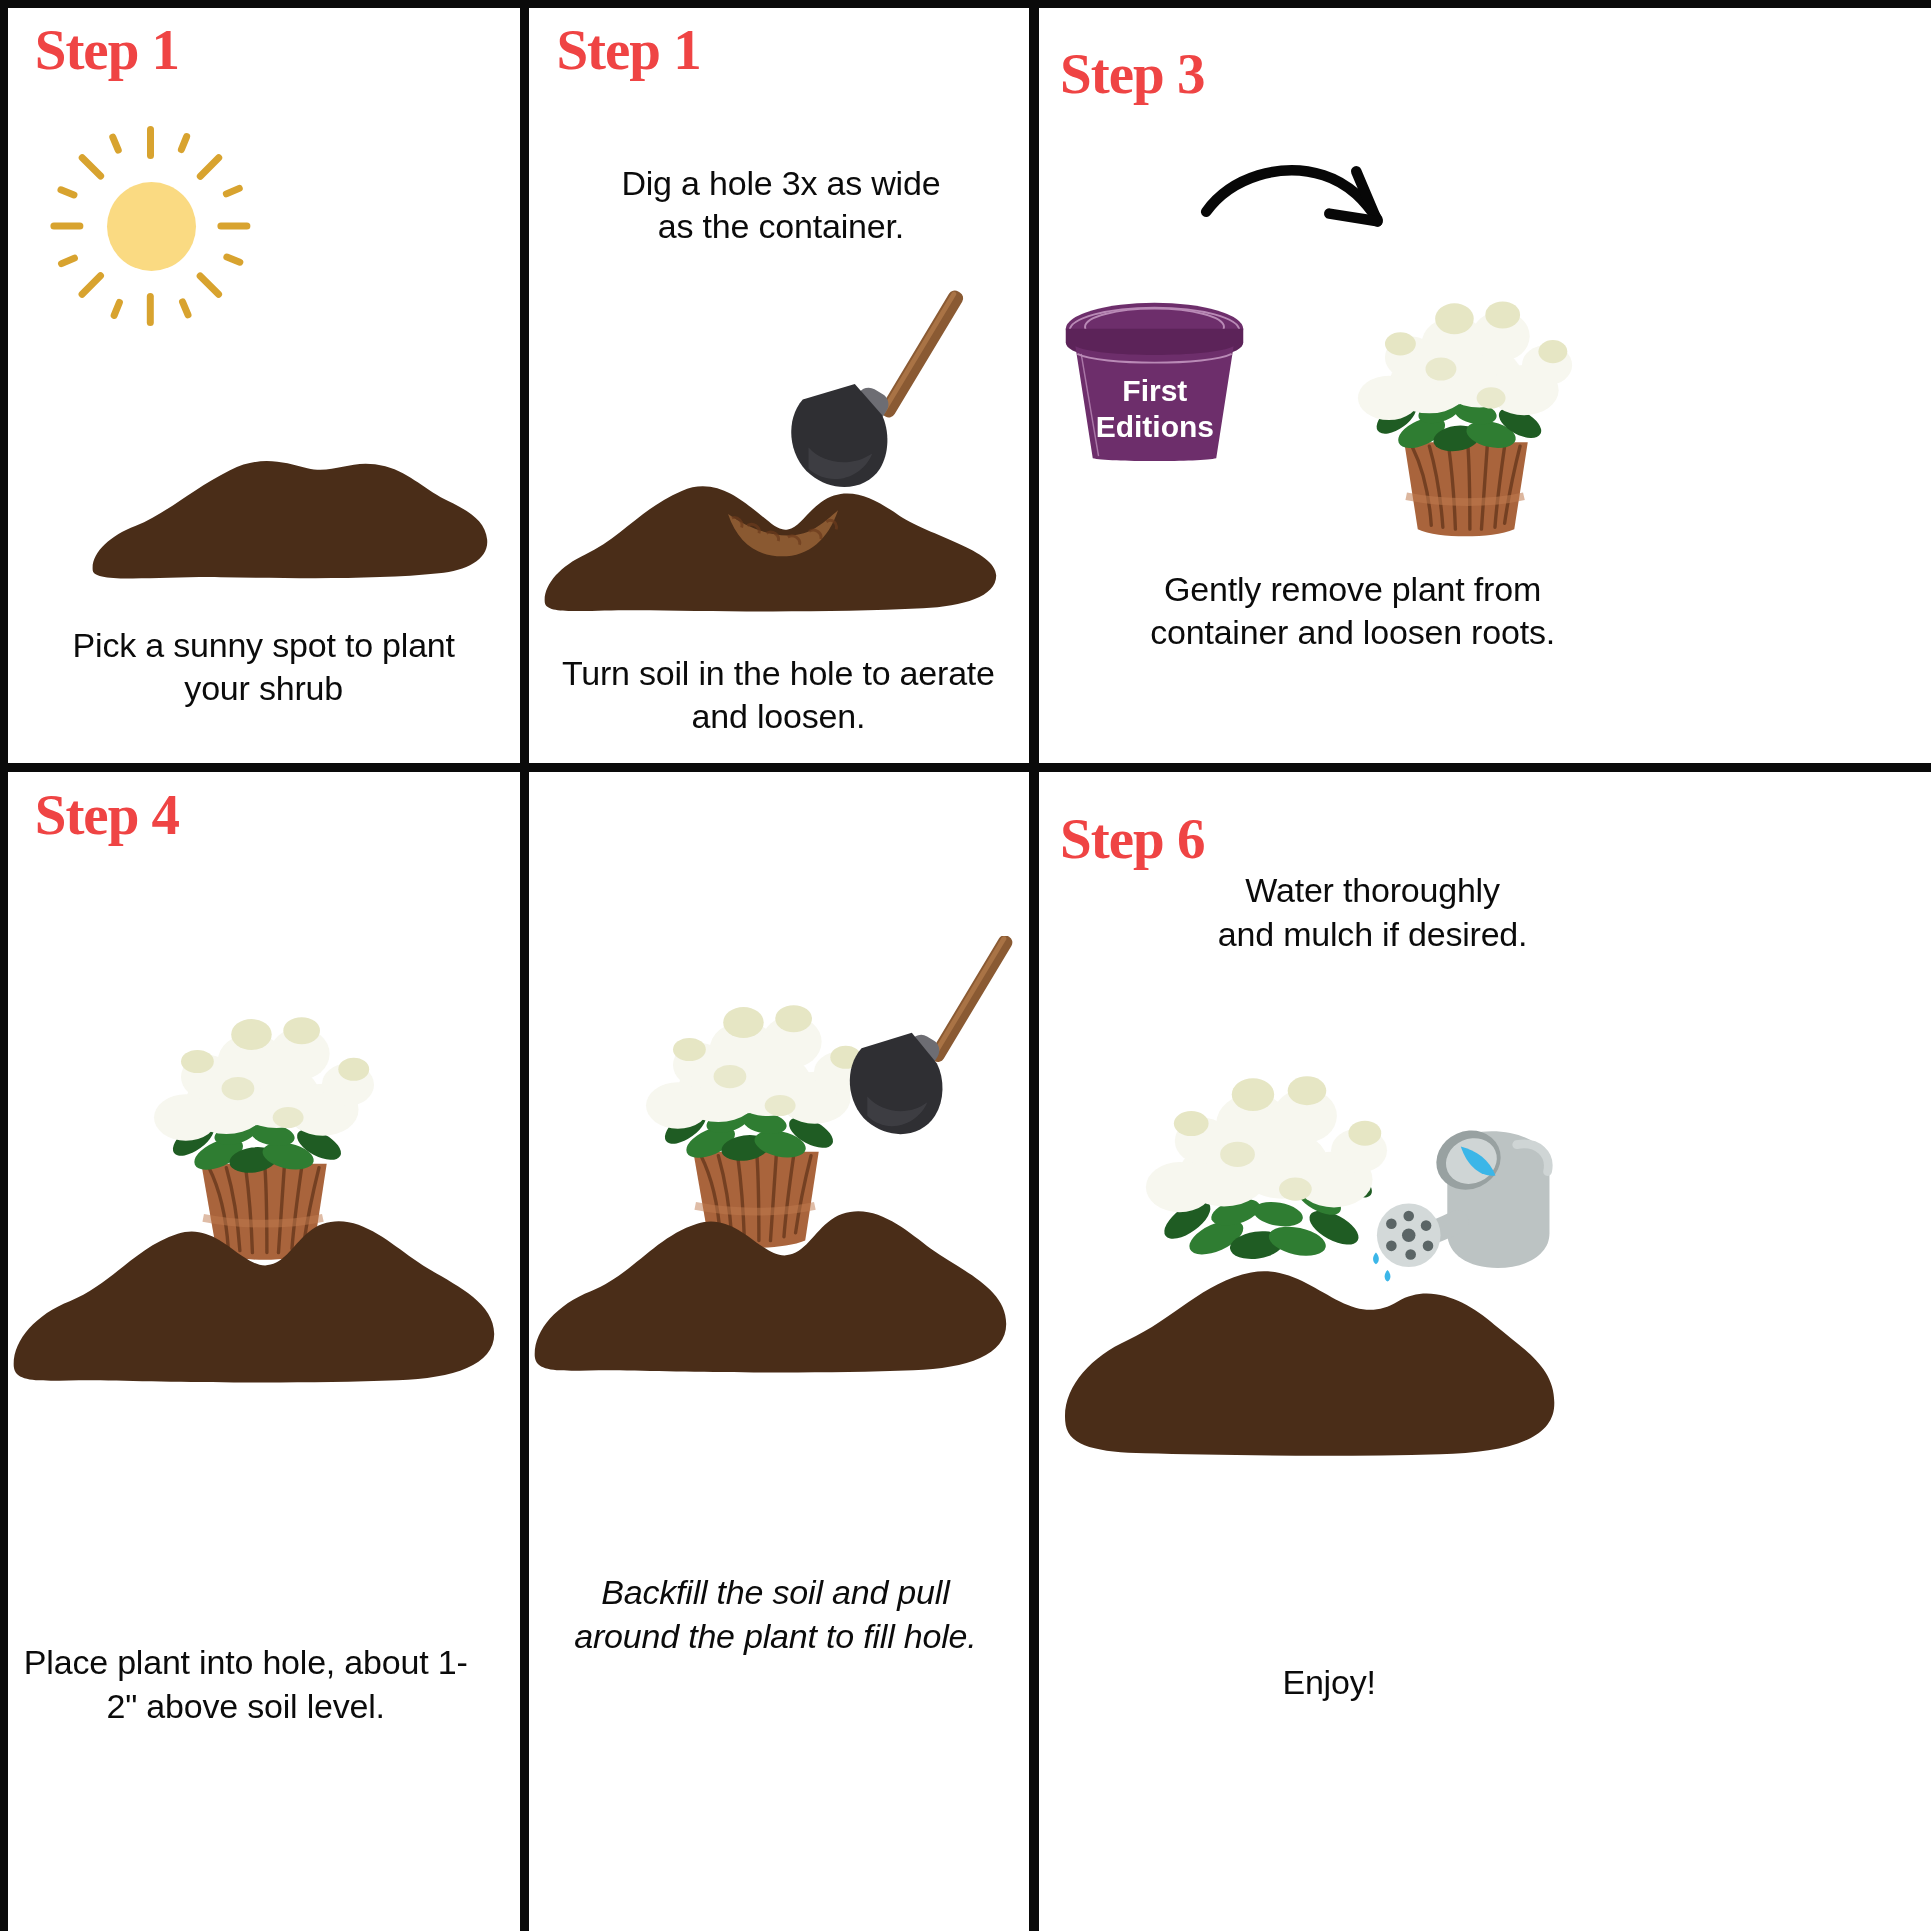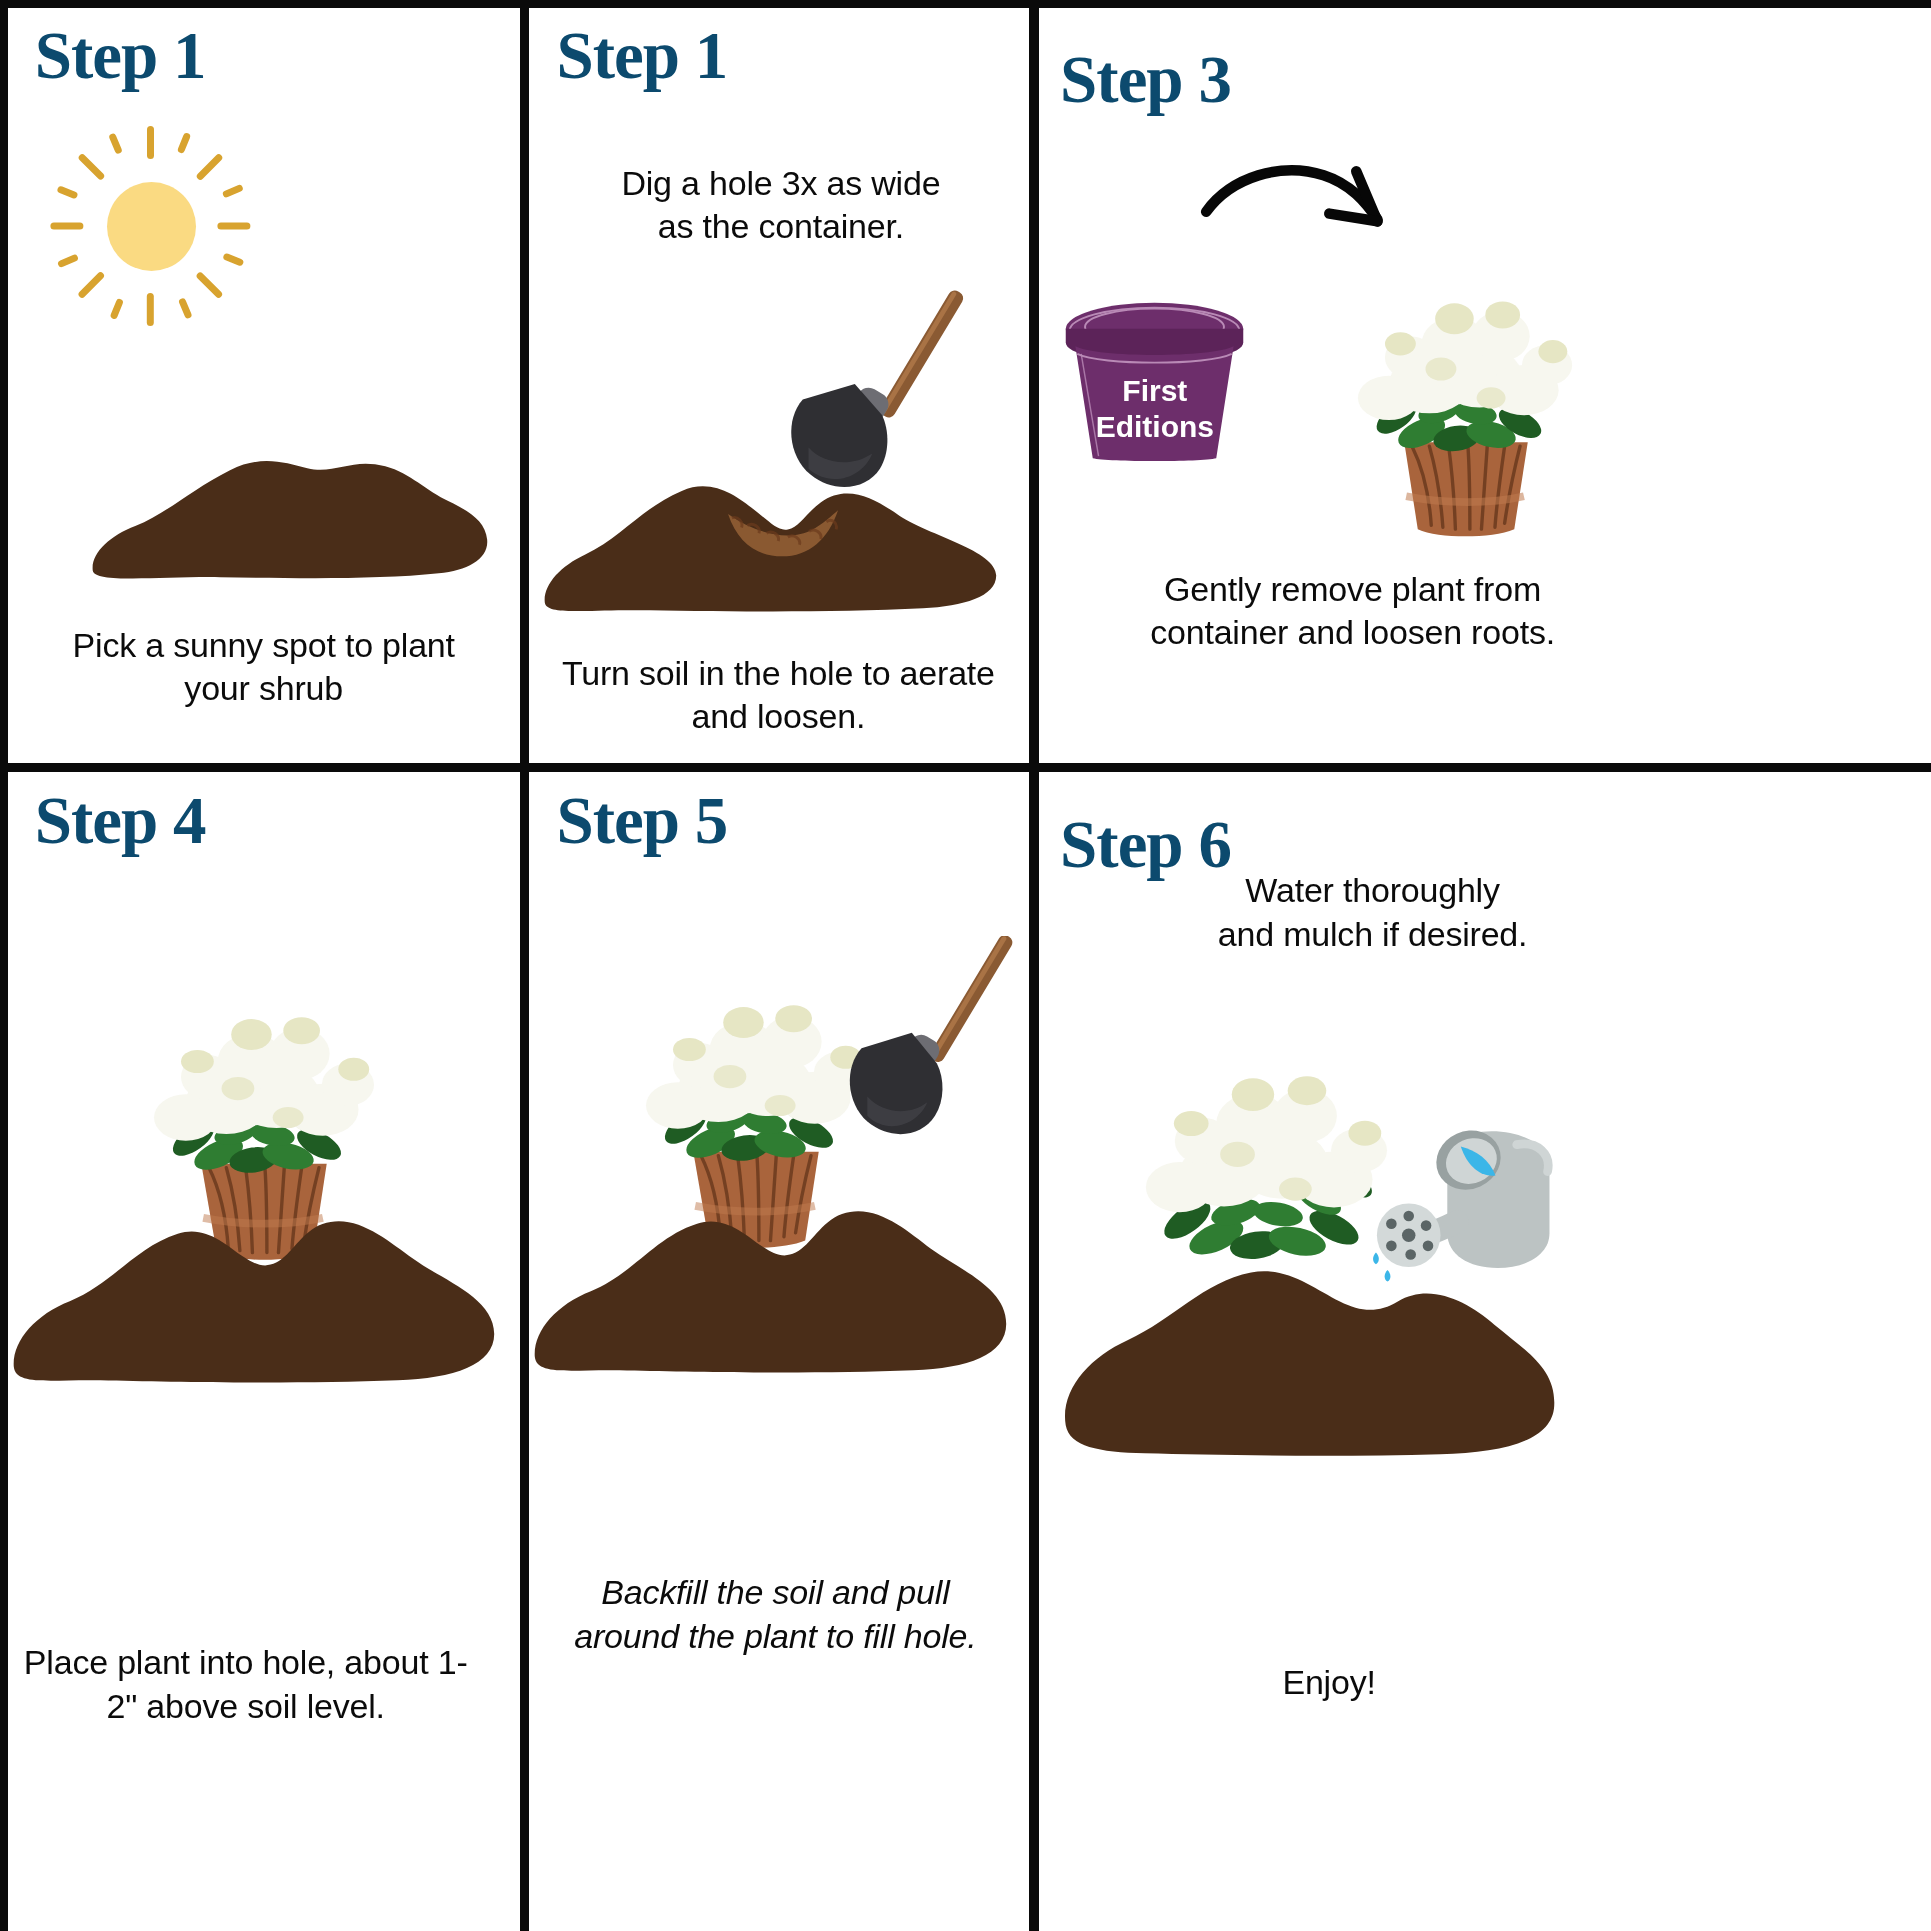--- a/index.html
+++ b/index.html
@@ -37,24 +37,24 @@
     overflow: hidden;
   }
 
   
   .step-title {
     position: absolute;
     left: 27px;
     top: 13.5px;
     font-family: "Liberation Serif", "DejaVu Serif", serif;
     font-weight: 700;
-    font-size: 67px;
+    font-size: 57px;
     line-height: 1.02;
     letter-spacing: -1px;
-    color: #0c4a6e;
+    color: #ef4444;
     white-space: nowrap;
   }
   .panel.p3 .step-title, .panel.p6 .step-title { left: 21px; margin-top: 24px; }
 
   
   .cap {
     position: absolute;
     text-align: center;
     color: #0b0b0b;
     font-family: "Liberation Sans", sans-serif;
@@ -347,21 +347,20 @@
             <ellipse cx="118" cy="98" rx="17" ry="12" fill="#e9e9cd"></ellipse>
             <ellipse cx="170" cy="128" rx="16" ry="11" fill="#e9e9cd"></ellipse>
           </g>
         </svg>
       </div>
 
       <div class="cap cap-bot">Place plant into hole, about 1-2" above soil level.</div>
     </div>
 
     <div class="panel p5">
-      <div class="step-title">Step 5</div>
 
       <div class="mound" style="left:0px; top:415px; width:483px; height:193px; z-index:2;">
         <svg viewBox="0 0 500 200" preserveAspectRatio="none">
           <path d="M6,176 C4,150 28,122 64,108 C108,90 130,52 174,38 C202,29 222,48 242,62
                    C254,70 264,74 276,68 C292,60 302,36 324,28 C358,16 390,44 416,64
                    C446,86 494,104 494,142 C494,174 454,188 398,190 C296,194 168,192 94,190 C44,189 8,196 6,176 Z" fill="#4a2d18"></path>
         </svg>
       </div>
 
       <div class="plant" style="z-index:1;">

